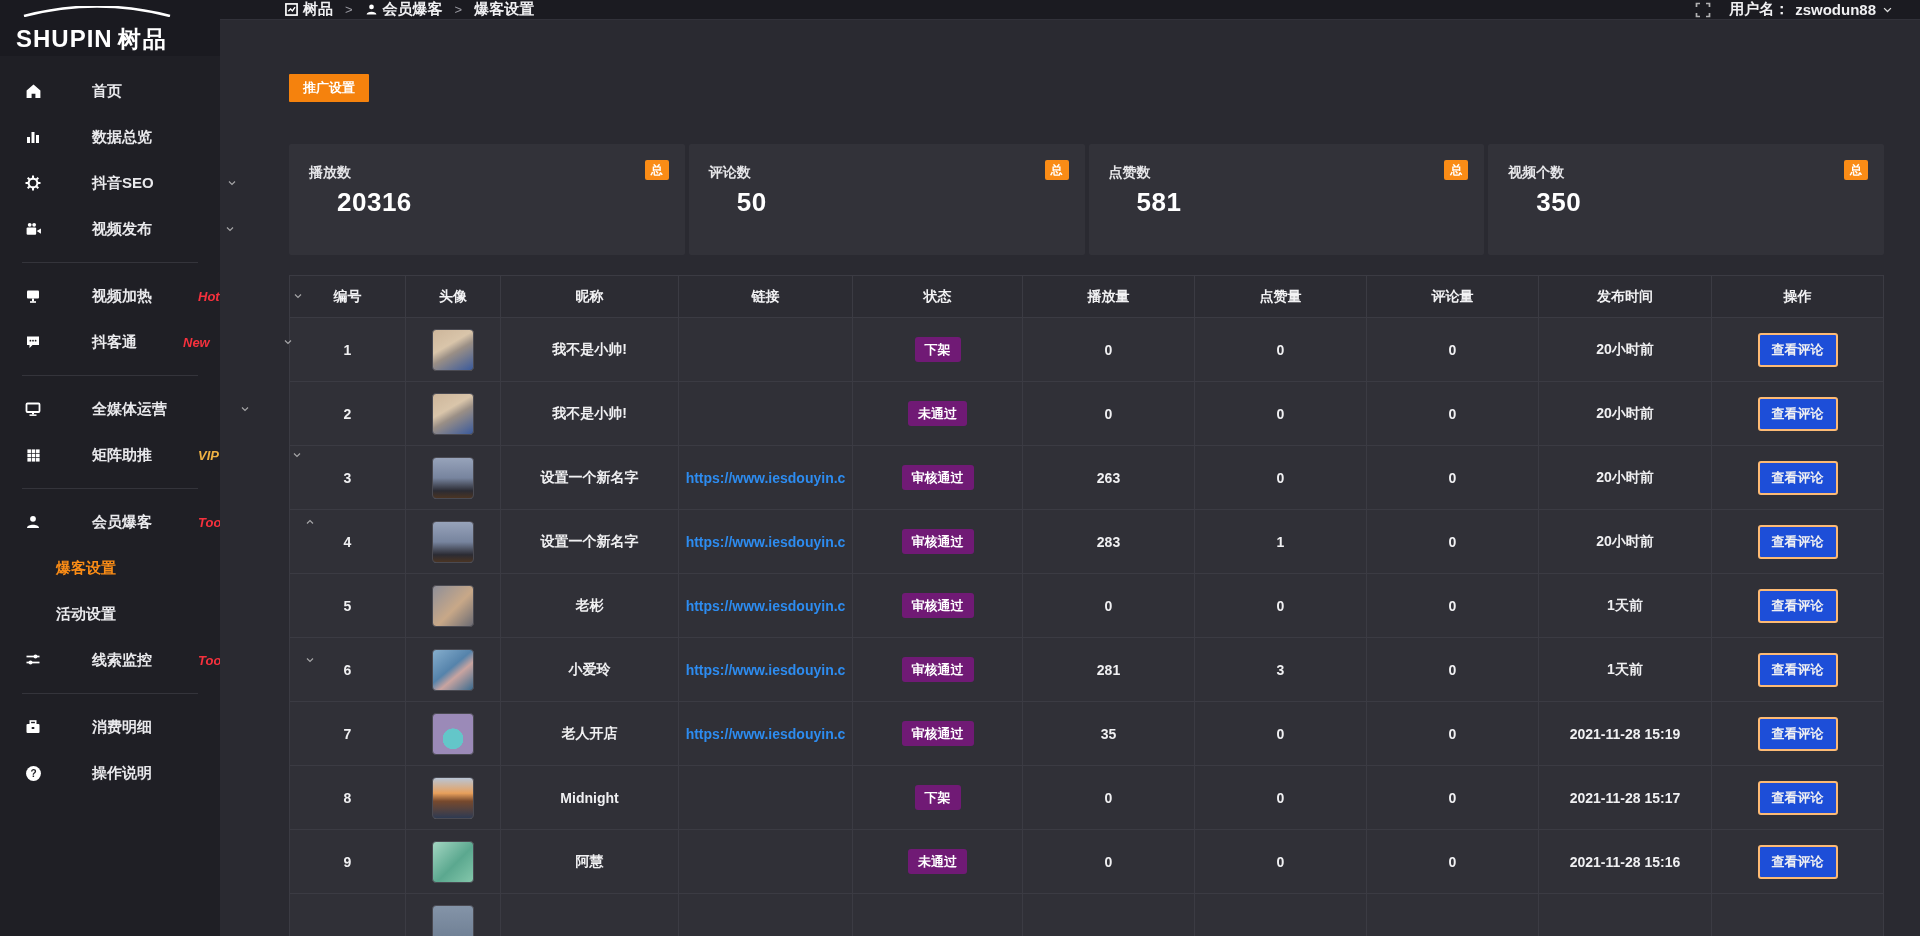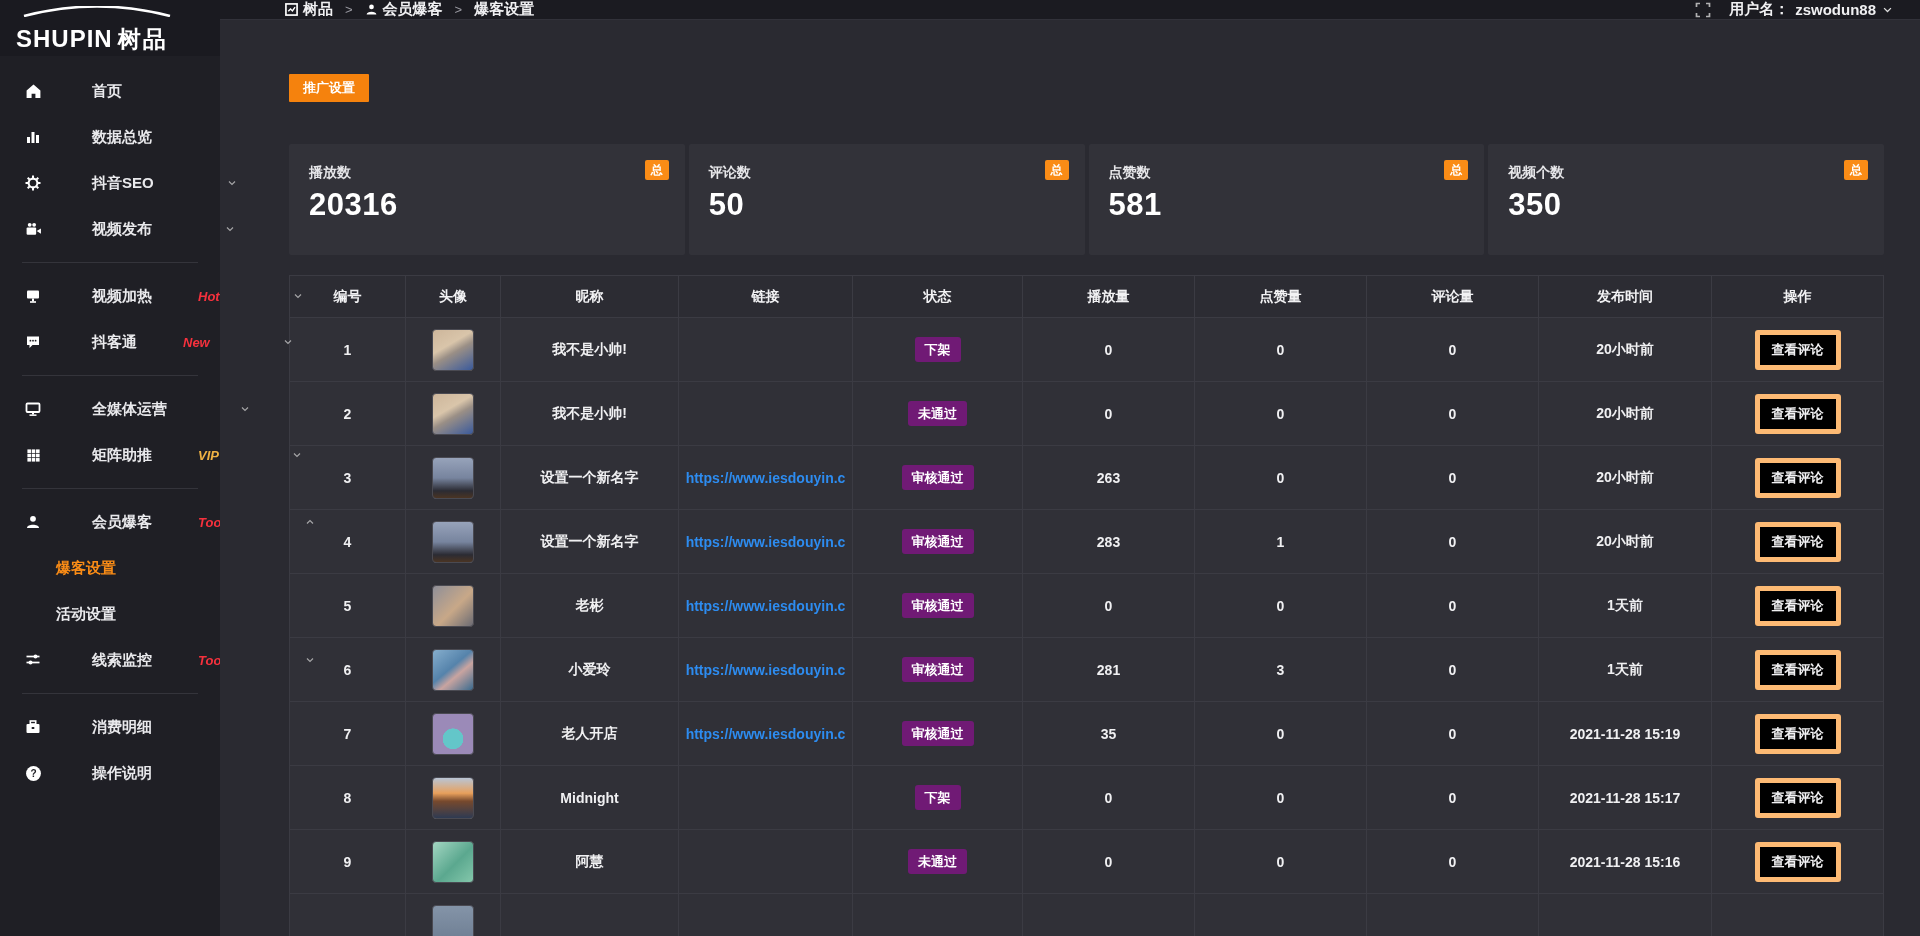--- a/index.html
+++ b/index.html
@@ -43,21 +43,21 @@
   .content { padding:54px 37px 0 69px; }
 
   .promote-btn { display:inline-block; background:#f5820d; color:#fff; border:none; border-radius:1px;
                  height:28px; padding:0 14px; font-size:13px; font-weight:600; cursor:pointer;
                  font-family:inherit; }
 
   
   .stats { display:flex; gap:4px; margin-top:42px; }
   .card { flex:1; height:111px; background:#323239; border-radius:2px; position:relative; padding:20px 20px 0 20px; }
   .card-label { font-size:14px; color:#e6e6e9; font-weight:600; }
-  .card-value { font-size:31px; color:#fff; font-weight:700; margin-top:5px; letter-spacing:.5px; }
+  .card-value { font-size:26px; color:#fff; font-weight:700; margin-top:5px; letter-spacing:.5px;margin-left:28px; }
   .card-badge { position:absolute; top:16px; right:16px; background:#fa8c16; color:#fff; font-size:12px;
                 font-weight:700; padding:3px 6px; border-radius:2px; line-height:1.2; }
 
   
   .tbl-wrap { margin-top:20px; }
   table { border-collapse:collapse; table-layout:fixed; width:1594px; background:#30303七; }
   table { background:#303037; }
   th, td { border:1px solid #3b3b43; text-align:center; vertical-align:middle; overflow:hidden;
            white-space:nowrap; }
   thead th { height:42px; background:#2c2c33; color:#f2f2f4; font-size:14px; font-weight:700; }
@@ -68,21 +68,21 @@
   .av-man  { background:linear-gradient(135deg,#8f8f98 0%,#c8a888 55%,#6b6b73 100%); }
   .av-pool { background:linear-gradient(140deg,#86aecd 0%,#5583ab 45%,#c9a4a0 62%,#3a6b8f 100%); }
   .av-cartoon { background:radial-gradient(circle at 50% 62%,#63c6c9 0 32%,rgba(0,0,0,0) 33%),#9b8ab8; }
   .av-sunset { background:linear-gradient(180deg,#b9c5d5 0%,#e8a05c 38%,#77492d 58%,#2e3a52 100%); }
   .av-green { background:linear-gradient(135deg,#a3d6c2 0%,#5ba88f 55%,#84c7ab 100%); }
   .av-gray { background:linear-gradient(180deg,#8494a8 0%,#6b7b90 100%); }
   .link-a { color:#2d8cf0; text-decoration:none; display:block; padding:0 6px; overflow:hidden;
             white-space:nowrap; cursor:pointer; }
   .status-badge { display:inline-block; background:#701a75; color:#fff; font-size:13px; font-weight:600;
                   padding:5px 10px; border-radius:3px; line-height:1.2; }
-  .view-btn { background:#000000; border:5px solid #fdba74; color:#f0f0f2; font-size:13px; font-weight:600;
+  .view-btn { background:#1d4ed8; border:2px solid #fdba74; color:#f0f0f2; font-size:13px; font-weight:600;
               padding:6px 12px; border-radius:3px; cursor:pointer; font-family:inherit; }
 </style>
 </head>
 <body>
 
 <div class="app">
 
   <aside class="sidebar">
     <div class="logo">
       <svg class="logo-arc" width="158" height="11" viewBox="0 0 158 11">

